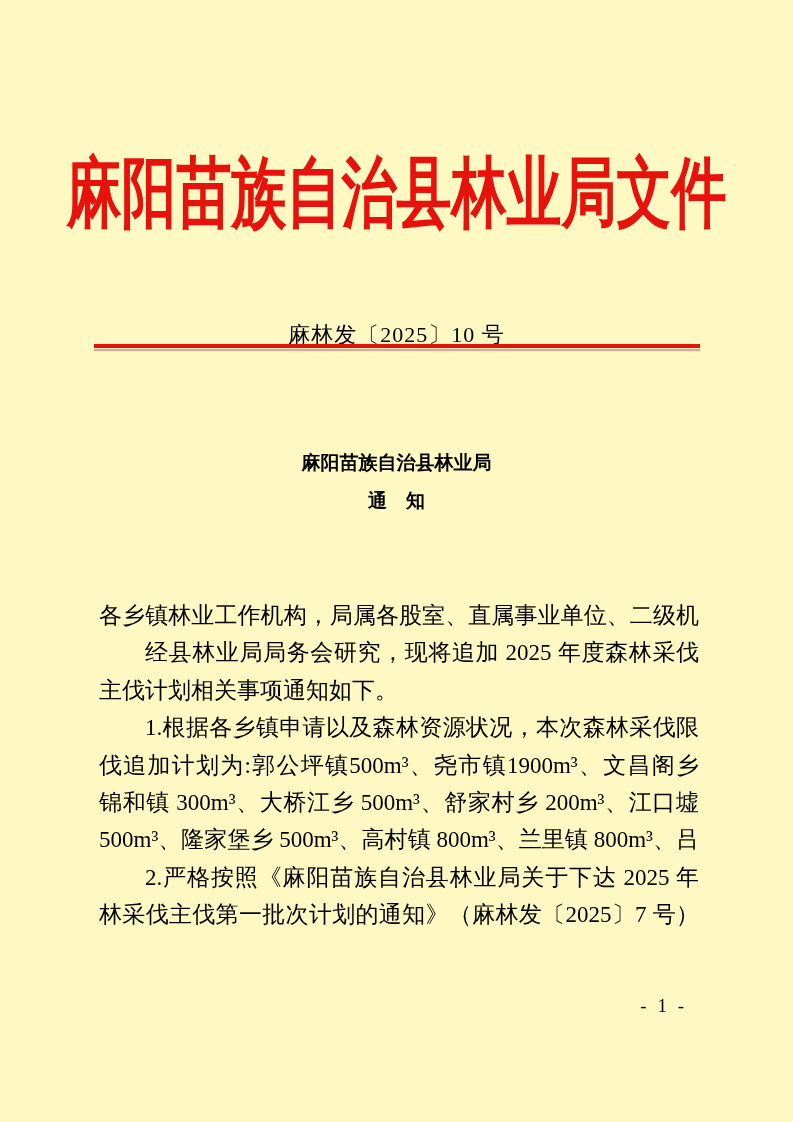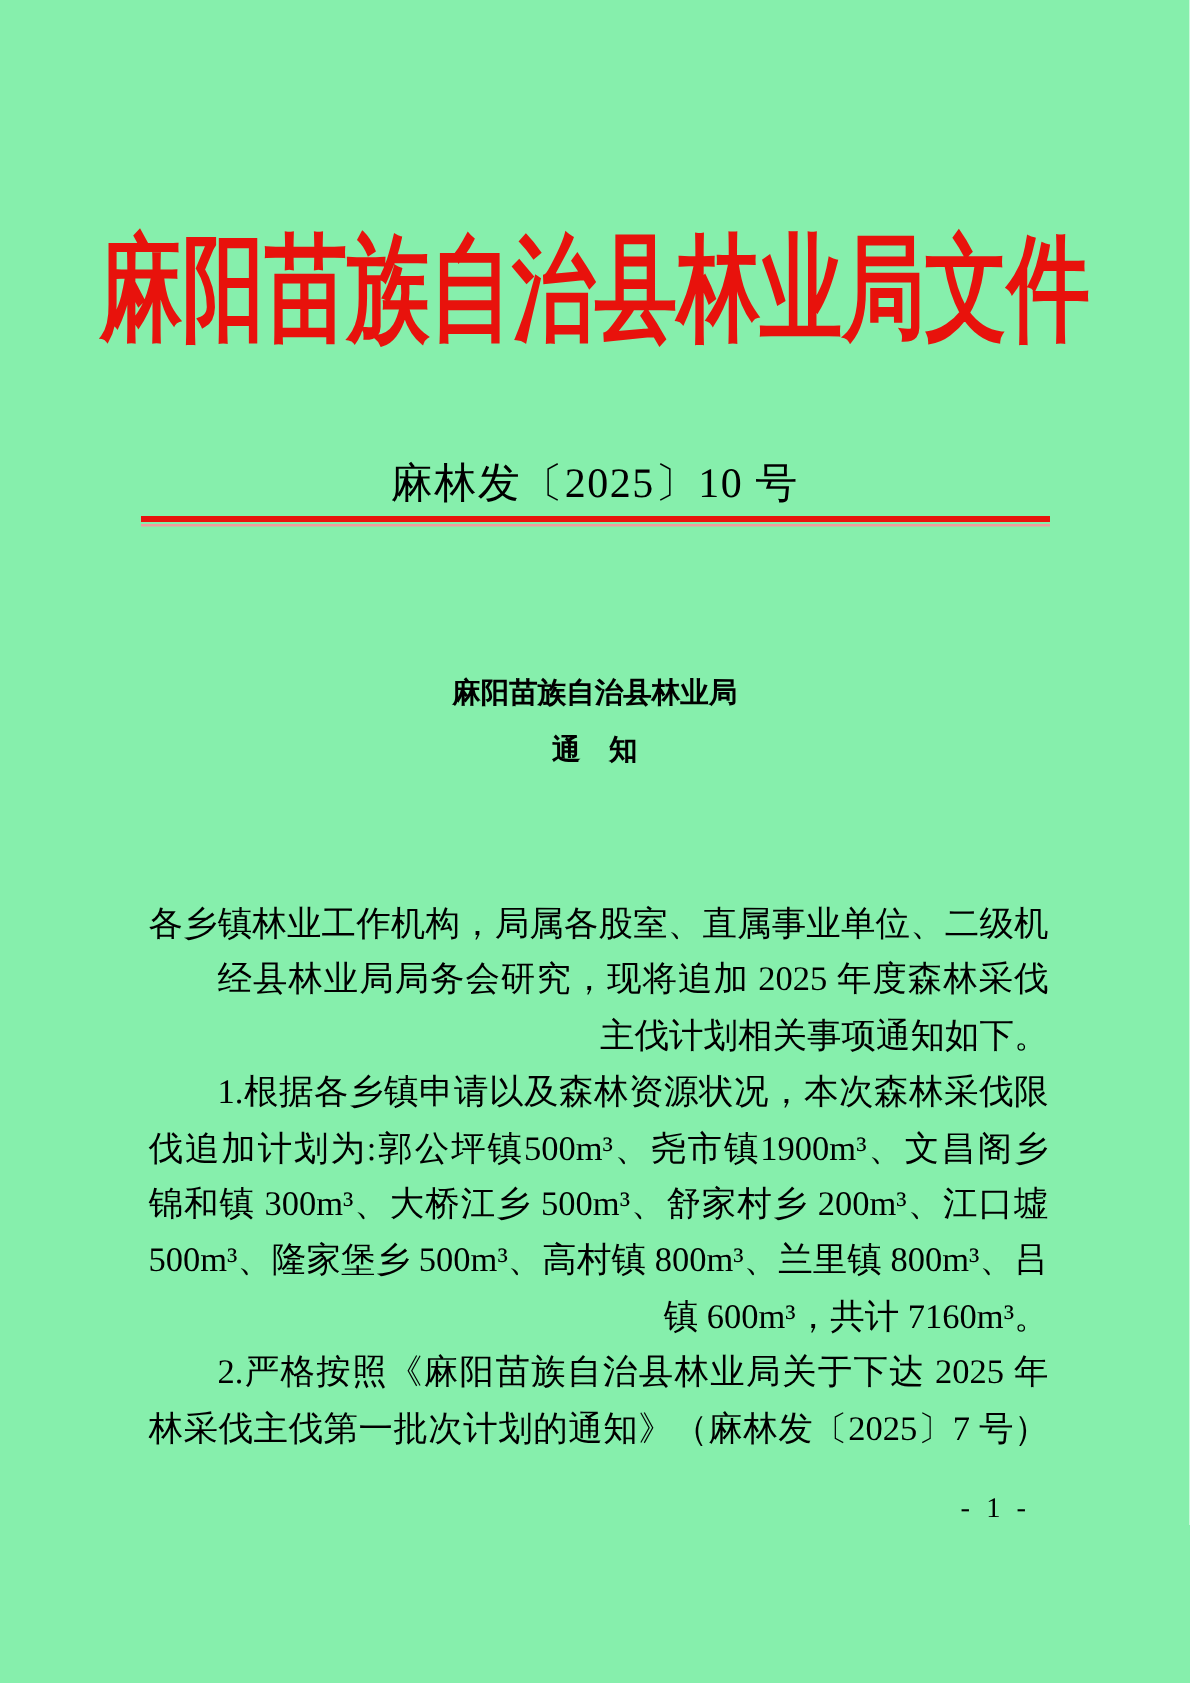--- a/index.html
+++ b/index.html
@@ -5,21 +5,21 @@
   html, body {
     margin: 0;
     padding: 0;
     background: #ffffff;
   }
   .page {
     position: relative;
     width: 793px;
     height: 1122px;
     margin: 0 auto;
-    background: #86efac;
+    background: #fef9c3;
     overflow: hidden;
     font-family: "Liberation Serif", "DejaVu Serif", serif;
     color: #000000;
   }
   
   .header-title {
     position: absolute;
     top: 150px;
     left: 0;
     width: 100%;
@@ -29,25 +29,25 @@
     line-height: 62px;
     color: var(--red, #e8120c);
     transform: scaleY(1.40);
     transform-origin: 50% 0;
     white-space: nowrap;
     letter-spacing: 0;
   }
   
   .doc-number {
     position: absolute;
-    top: 303px;
+    top: 320px;
     left: 0;
     width: 100%;
     text-align: center;
-    font-size: 28px;
+    font-size: 22px;
     letter-spacing: 1px;
   }
   
   .red-rule {
     position: absolute;
     top: 344px;
     left: 94px;
     right: 93px;
     height: 2px;
     border-top: 4px solid var(--red, #e8120c);
@@ -71,21 +71,21 @@
     position: absolute;
     top: 597px;
     left: 99px;
     width: 600px;
     font-size: 23px;
   }
   .bline {
     height: 37.4px;
     line-height: 37.4px;
     overflow: hidden;
-    text-align: right;
+    text-align: left;
   }
   .bline.justify {
     text-align: justify;
     text-align-last: justify;
   }
   .bline.justify::after {
     content: "";
     display: inline-block;
     width: 100%;
     height: 0;
@@ -123,20 +123,19 @@
   </div>
 
   <div class="body-block">
     <div class="bline justify">各乡镇林业工作机构，局属各股室、直属事业单位、二级机构：</div>
     <div class="bline justify indent">经县林业局局务会研究，现将追加 2025 年度森林采伐限额</div>
     <div class="bline">主伐计划相关事项通知如下。</div>
     <div class="bline justify indent">1.根据各乡镇申请以及森林资源状况，本次森林采伐限额主</div>
     <div class="bline justify">伐追加计划为:郭公坪镇500m³、尧市镇1900m³、文昌阁乡560m³、</div>
     <div class="bline justify">锦和镇 300m³、大桥江乡 500m³、舒家村乡 200m³、江口墟镇</div>
     <div class="bline justify">500m³、隆家堡乡 500m³、高村镇 800m³、兰里镇 800m³、吕家坪</div>
-    <div class="bline">镇 600m³，共计 7160m³。</div>
     <div class="bline justify indent">2.严格按照《麻阳苗族自治县林业局关于下达 2025 年度森</div>
     <div class="bline justify">林采伐主伐第一批次计划的通知》（麻林发〔2025〕7 号）要求，</div>
   </div>
 
   <div class="page-num">- 1 -</div>
 
 </div>
 
 </body></html>

